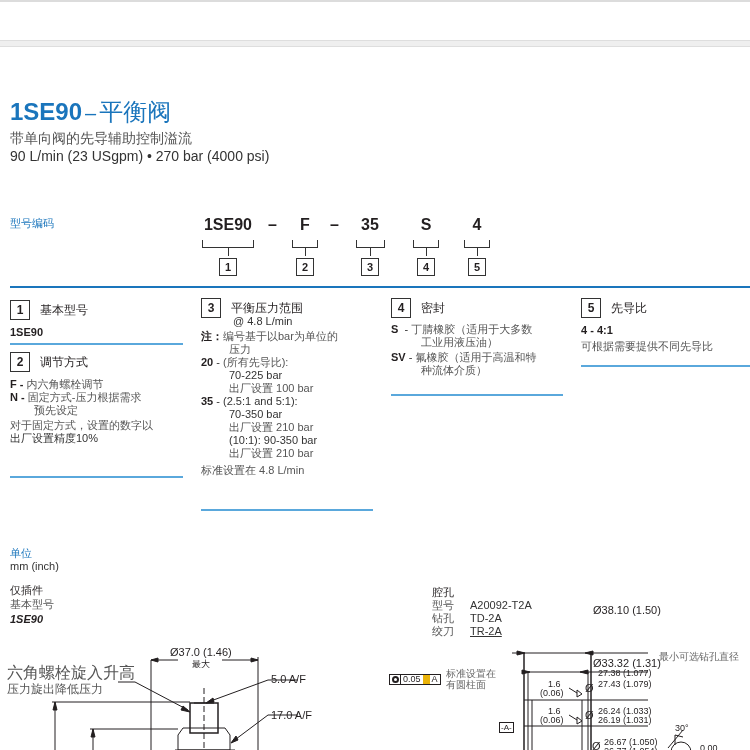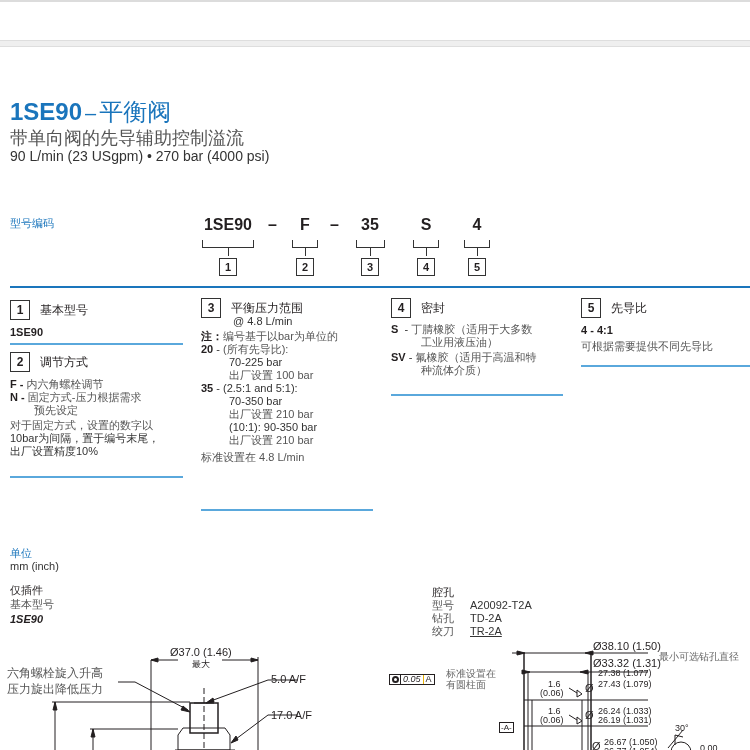--- a/index.html
+++ b/index.html
@@ -5,21 +5,21 @@
     * { box-sizing: border-box; margin: 0; padding: 0; }
     html, body { width: 750px; height: 750px; overflow: hidden; background: #ffffff; }
     body { font-family: "Liberation Sans", "DejaVu Sans", sans-serif; color: #231f20; position: relative; }
     .topline { position: absolute; left: 0; top: 0; width: 750px; height: 2px; background: #dcdcdc; }
     .topbar { position: absolute; left: 0; top: 40px; width: 750px; height: 7px; background: #efefef; border-top: 1px solid #dedede; border-bottom: 1px solid #dedede; }
     .abs { position: absolute; }
     .title { left: 10px; top: 98px; font-size: 24px; color: #1a75bc; white-space: nowrap; line-height: 28px; }
     .title .code { font-weight: bold; }
     .title .dash { font-size: 20px; margin: 0 3px; }
     .title .cn { font-weight: normal; }
-    .subtitle { left: 10px; top: 130px; font-size: 18px; color: #555; line-height: 17px; text-align: right; }
+    .subtitle { left: 10px; top: 130px; font-size: 14px; color: #555; line-height: 17px; text-align: right; }
     .spec { left: 10px; top: 147px; font-size: 14px; color: #333; line-height: 18px; }
     .section-label { font-size: 11px; color: #1a75bc; }
     .mc-part { font-size: 16px; font-weight: bold; color: #231f20; text-align: center; }
     .mc-sep { font-size: 16px; font-weight: bold; color: #231f20; }
     .bracket { border: 1px solid #333; border-top: none; height: 8px; }
     .stem { width: 1px; height: 8px; background: #333; }
     .numbox { width: 18px; height: 18px; border: 1px solid #333; font-size: 11px; font-weight: bold; text-align: center; line-height: 16px; background: #fff; }
     .blueline { height: 2px; background: #1a75bc; }
     .blueline-light { height: 2px; background: #5aa8dc; }
     .col-head { display: flex; align-items: center; gap: 10px; }
@@ -95,36 +95,36 @@
   </div>
   <div style="margin-top:6px;">
     <div class="txt rowflex">
       <span class="k b">F -</span>&nbsp;<span class="gray">内六角螺栓调节</span>
     </div>
     <div class="txt rowflex">
       <span class="k b">N -</span>&nbsp;<span class="gray">固定方式-压力根据需求</span>
     </div>
     <div class="txt gray" style="padding-left:24px;">预先设定</div>
     <div class="txt gray" style="margin-top:2px;">对于固定方式，设置的数字以</div>
-    <div class="txt">10bar为间隔，置于编号末尾，</div>
     <div class="txt">出厂设置精度10%</div>
   </div>
 </div>
 <div class="abs blueline-light" style="left:10px; top:476px; width:173px;"></div>
 
 <div class="abs" style="left:201px; top:298px; width:175px;">
   <div class="col-head">
     <div class="numbox">3</div>
     <div class="h">平衡压力范围</div>
   </div>
   <div class="txt" style="padding-left:32px; margin-top:-3px;">@ 4.8 L/min</div>
   <div class="txt rowflex" style="margin-top:2px;">
     <span class="k b">注：</span>
       <span class="gray">编号基于以bar为单位的</span>
   </div>
+  <div class="txt gray" style="padding-left:28px;">压力</div>
   <div class="txt rowflex">
     <span class="k b">20</span>
       <span style="white-space:pre;"> - </span>
       <span class="gray">(所有先导比):</span>
   </div>
   <div class="txt" style="padding-left:28px;">70-225 bar</div>
   <div class="txt gray" style="padding-left:28px;">出厂设置 100 bar</div>
   <div class="txt rowflex">
     <span class="k b">35</span>
       <span style="white-space:pre;"> - </span>
@@ -207,38 +207,38 @@
     <line x1="52" y1="702" x2="190" y2="702"></line>
     <line x1="55" y1="702" x2="55" y2="750"></line>
     <polygon points="55,702 53,710 57,710" fill="#231f20"></polygon>
     <line x1="90" y1="729" x2="178" y2="729"></line>
     <line x1="93" y1="729" x2="93" y2="750"></line>
     <polygon points="93,729 91,737 95,737" fill="#231f20"></polygon>
   </g>
 </svg>
 <div class="abs dim" style="left:168px; top:646px; background:#fff; padding:0 2px;">Ø37.0 (1.46)</div>
 <div class="abs dim-small gray" style="left:192px; top:660px; background:#fff;">最大</div>
-<div class="abs txt gray" style="left:7px; top:665px; font-size:12px; line-height:16px;">六角螺栓旋入升高</div>
+<div class="abs txt gray" style="left:7px; top:665px; font-size:16px; line-height:16px;">六角螺栓旋入升高</div>
 <div class="abs txt gray" style="left:7px; top:681px; font-size:12px; line-height:16px;">压力旋出降低压力</div>
 <div class="abs dim" style="left:271px; top:673px;">5.0 A/F</div>
 <div class="abs dim" style="left:271px; top:709px;">17.0 A/F</div>
 
 <div class="abs txt" style="left:432px; top:586px; color:#231f20;">腔孔</div>
 <div class="abs txt gray" style="left:432px; top:599px;">型号</div>
 <div class="abs txt" style="left:470px; top:599px;">A20092-T2A</div>
 <div class="abs txt gray" style="left:432px; top:612px;">钻孔</div>
 <div class="abs txt" style="left:470px; top:612px;">TD-2A</div>
 <div class="abs txt gray" style="left:432px; top:625px;">绞刀</div>
 <div class="abs txt" style="left:470px; top:625px;text-decoration:underline;">TR-2A</div>
 
 <div class="abs" style="left:389px; top:674px; height:11px; display:flex; border:1px solid #231f20; font-size:9px; line-height:9px;">
   <span style="width:11px; border-right:1px solid #231f20; display:flex; align-items:center; justify-content:center;">
     <span style="width:7px; height:7px; border-radius:50%; border:2px solid #231f20; display:block;"></span>
   </span>
-  <span style="padding:0 2px; border-right:1px solid #eab308; color:#231f20;font-style:italic;">0.05</span>
+  <span style="padding:0 2px; border-right:7px solid #eab308; color:#231f20;">0.05</span>
   <span style="padding:0 2px; color:#231f20;">A</span>
 </div>
 <div class="abs note-small" style="left:446px; top:667px;">标准设置在</div>
 <div class="abs note-small" style="left:446px; top:678px;">有圆柱面</div>
 <div class="abs" style="left:499px; top:722px; font-size:8px; border:1px solid #231f20; padding:0 1px; line-height:9px;">-A-</div>
 
 <svg width="750" height="750">
   <g stroke="#231f20" fill="none" stroke-width="1">
     <line x1="512" y1="653" x2="648" y2="653"></line>
     <polygon points="525,653 517,651 517,655" fill="#231f20"></polygon>
@@ -257,21 +257,21 @@
     <line x1="569" y1="688" x2="577" y2="693"></line>
     <polygon points="577,690 582,694 577,697"></polygon>
     <line x1="569" y1="715" x2="577" y2="720"></line>
     <polygon points="577,717 582,721 577,724"></polygon>
     <line x1="675" y1="735" x2="675" y2="745"></line>
     <line x1="675" y1="735" x2="683" y2="737"></line>
     <line x1="668" y1="748" x2="683" y2="730"></line>
     <circle cx="681" cy="752" r="10"></circle>
   </g>
 </svg>
-<div class="abs dim" style="left:593px; top:640px;">Ø38.10 (1.50)</div>
+<div class="abs dim" style="left:593px; top:604px;">Ø38.10 (1.50)</div>
 <div class="abs note-small" style="left:659px; top:650px;">最小可选钻孔直径</div>
 <div class="abs dim" style="left:593px; top:645px;margin-top:12px;">Ø33.32 (1.31)</div>
 <div class="abs dim-small" style="left:548px; top:680px;">1.6</div>
 <div class="abs dim-small" style="left:540px; top:689px;">(0.06)</div>
 <div class="abs dim" style="left:585px; top:682px;">Ø</div>
 <div class="abs dim-small" style="left:598px; top:680px;">27.43 (1.079)</div>
 <div class="abs dim-small" style="left:598px; top:669px;">27.38 (1.077)</div>
 <div class="abs dim-small" style="left:548px; top:707px;">1.6</div>
 <div class="abs dim-small" style="left:540px; top:716px;">(0.06)</div>
 <div class="abs dim" style="left:585px; top:709px;">Ø</div>

